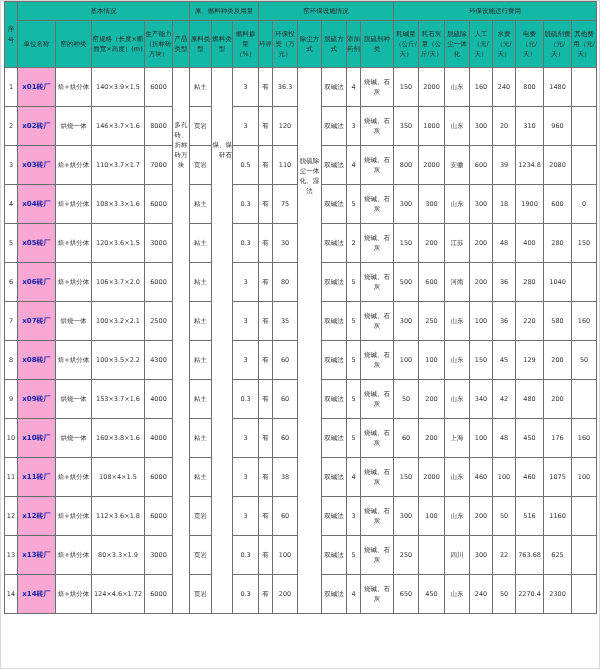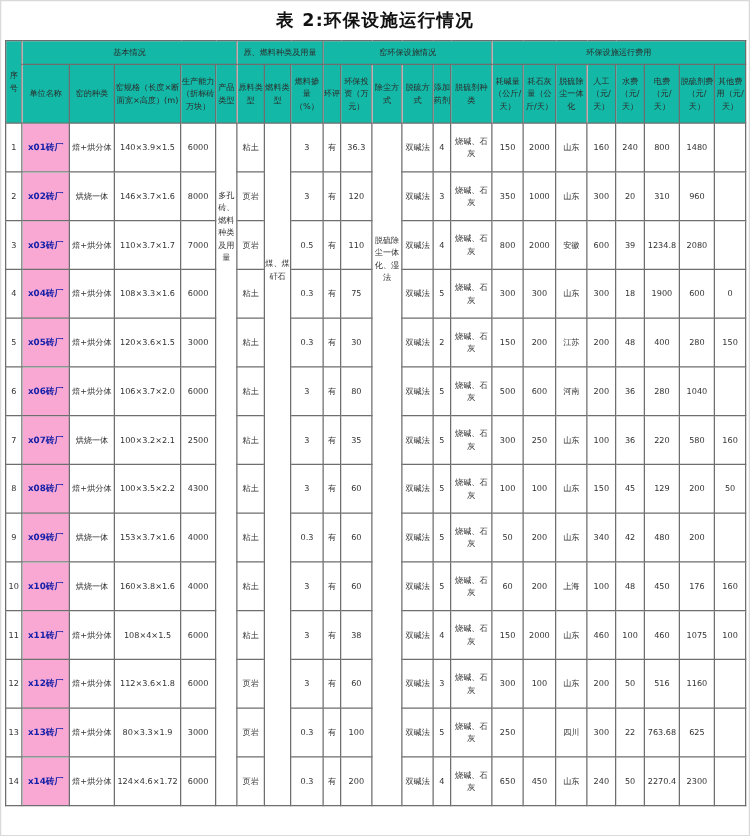--- a/index.html
+++ b/index.html
@@ -25,28 +25,27 @@
   }
   thead th{
     background:#14b8a6;font-weight:normal;color:#2b2b2b;
   }
   thead tr.grp th{height:16px;}
   thead tr.sub th{height:44px;}
   tbody td{height:36px;background:#fff;}
   td.factory{color:#1620a8;font-weight:bold;font-size:7px;background:#f9a8d4;}
   td.vmerge{vertical-align:top;}
   td.vm-product{padding-top:52px;}
-  td.vm-fuel{padding-top:107px;}
+  td.vm-fuel{padding-top:72px;text-align:right;}
   td.vm-dust{padding-top:88px;}
 </style>
 </head>
 <body>
 
 <div class="page">
-  <div class="title">表 2:环保设施运行情况</div>
 
   <table>
     <colgroup>
       <col style="width:13px">
         <col style="width:38px">
         <col style="width:36px">
         <col style="width:53px">
       <col style="width:28px">
         <col style="width:17px">
         <col style="width:22px">
@@ -100,21 +99,21 @@
         <th>其他费用（元/天）</th>
       </tr>
     </thead>
     <tbody id="tbody">
         <tr>
           <td>1</td>
           <td class="factory">x01砖厂</td>
           <td>焙+烘分体</td>
           <td>140×3.9×1.5</td>
           <td>6000</td>
-          <td class="vmerge vm-product" rowspan="14">多孔砖、燃料种类及用量</td>
+          <td class="vmerge vm-product" rowspan="14">多孔砖、折标砖万块</td>
           <td>粘土</td>
           <td class="vmerge vm-fuel" rowspan="14">煤、煤矸石</td>
           <td>3</td>
           <td>有</td>
           <td>36.3</td>
           <td class="vmerge vm-dust" rowspan="14">脱硫除尘一体化、湿法</td>
           <td>双碱法</td>
           <td>4</td>
           <td>烧碱、石灰</td>
           <td>150</td>

